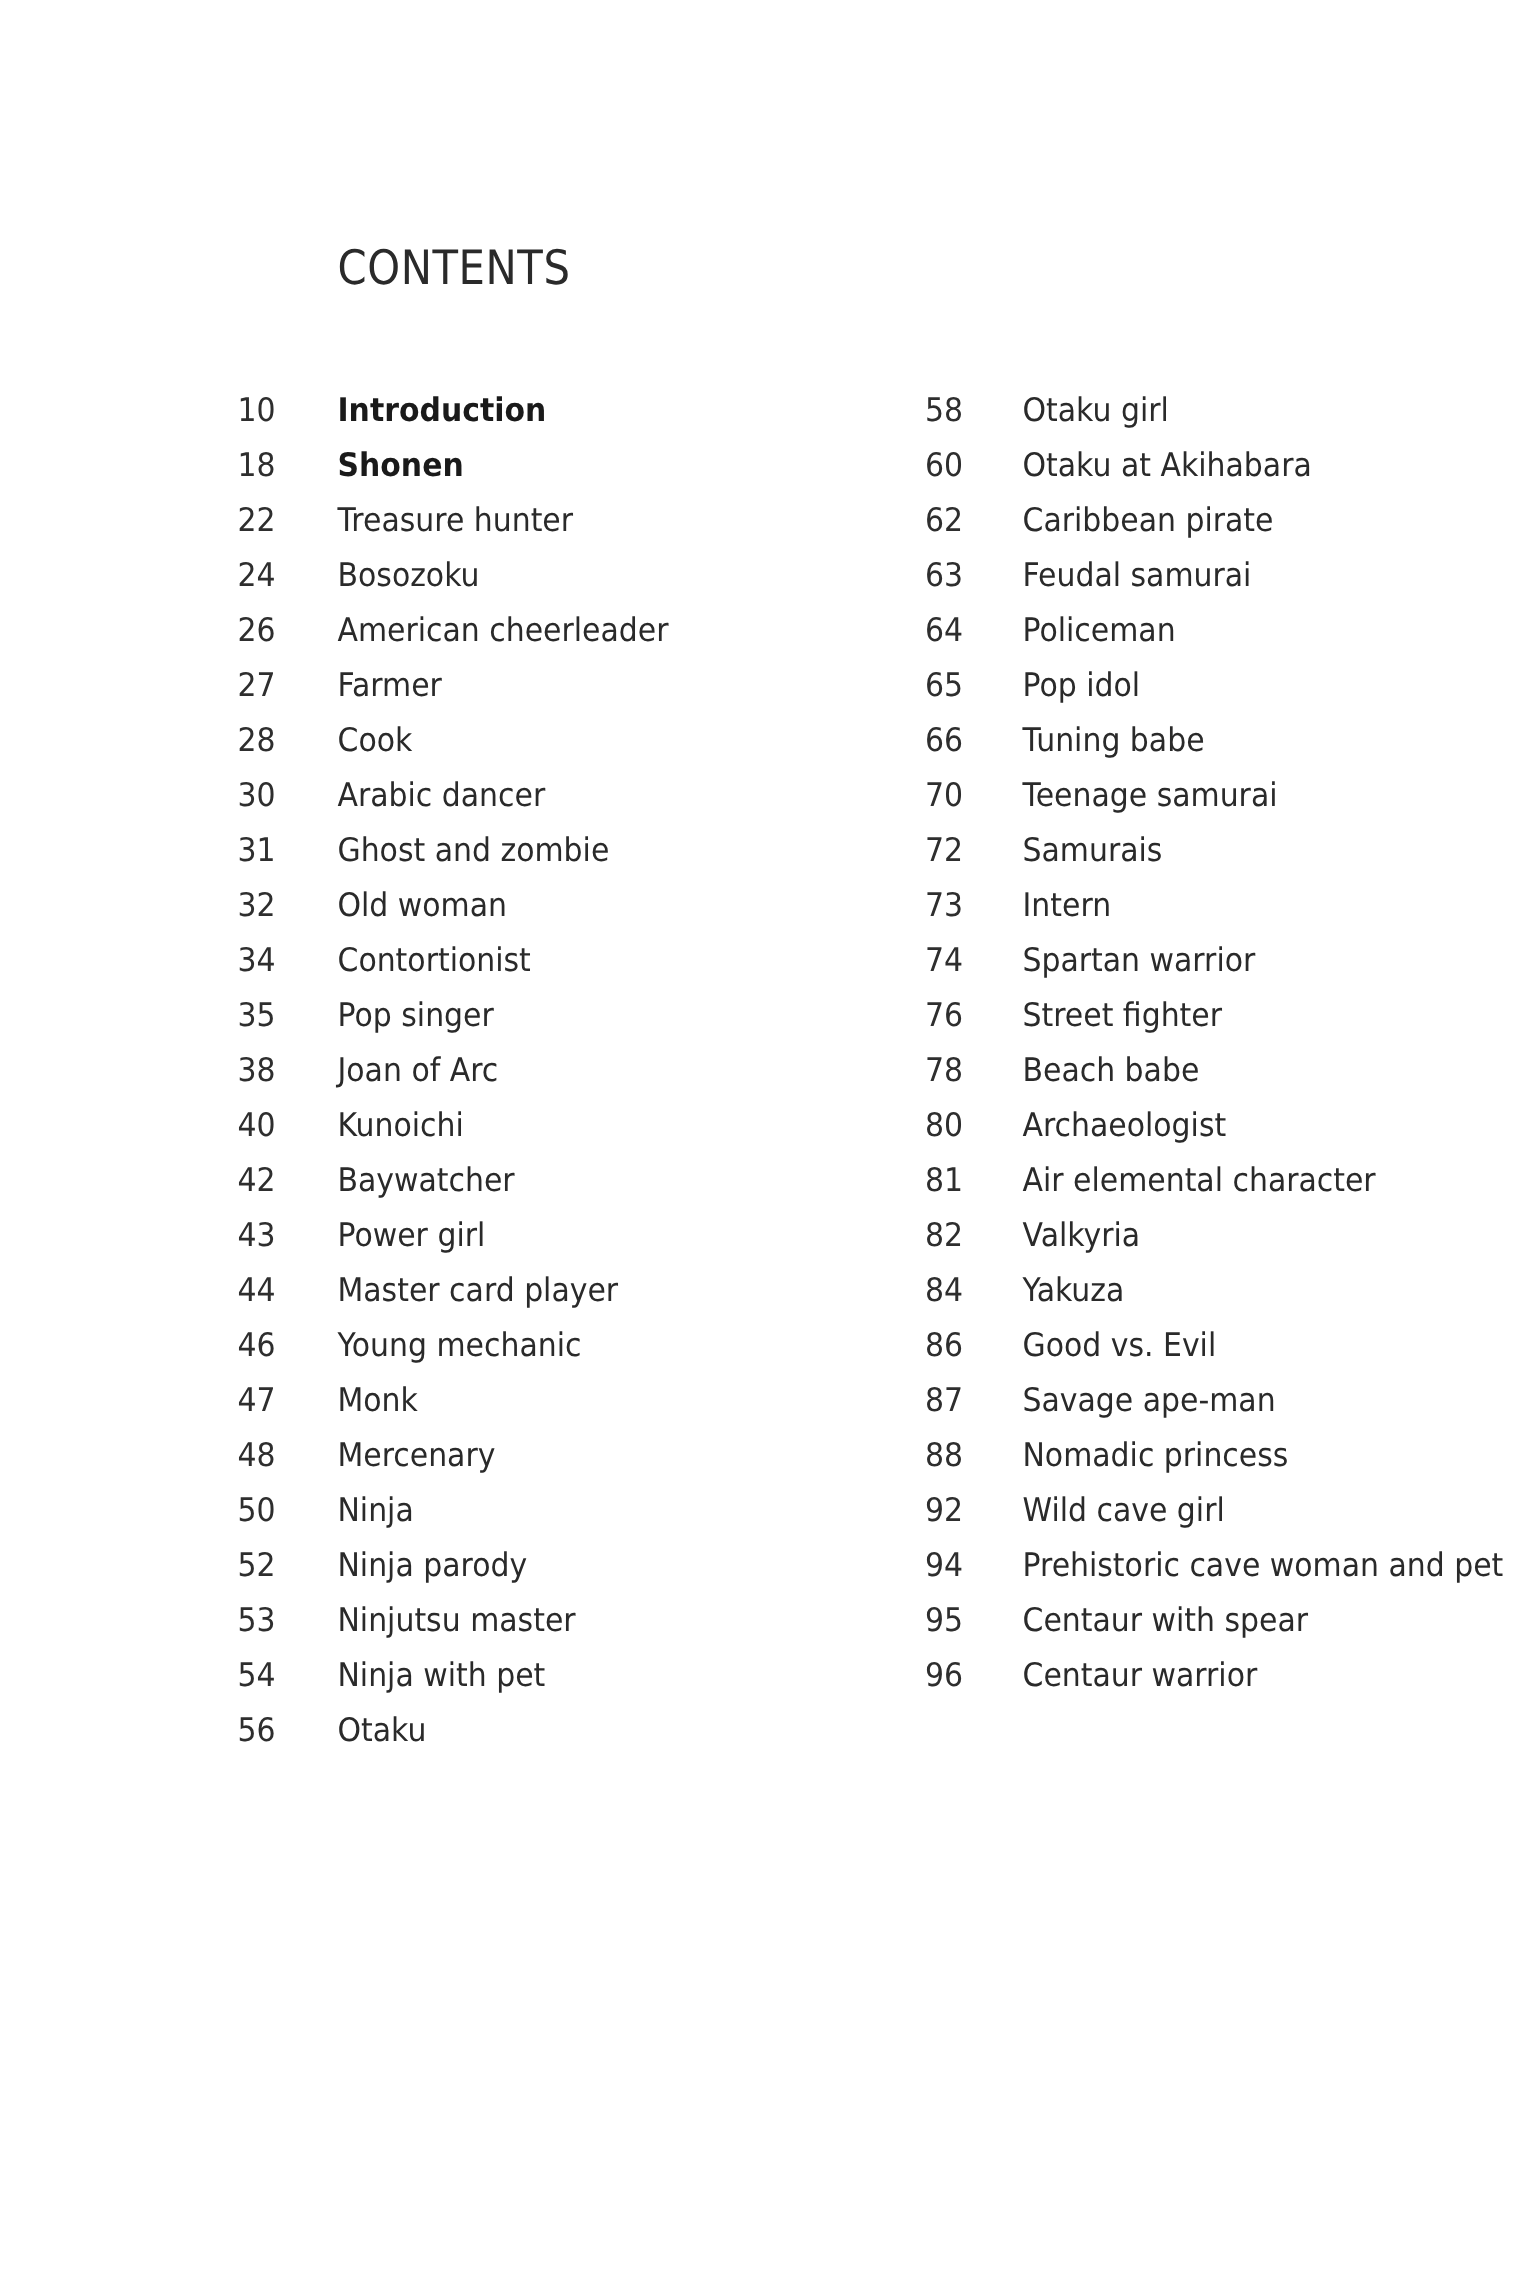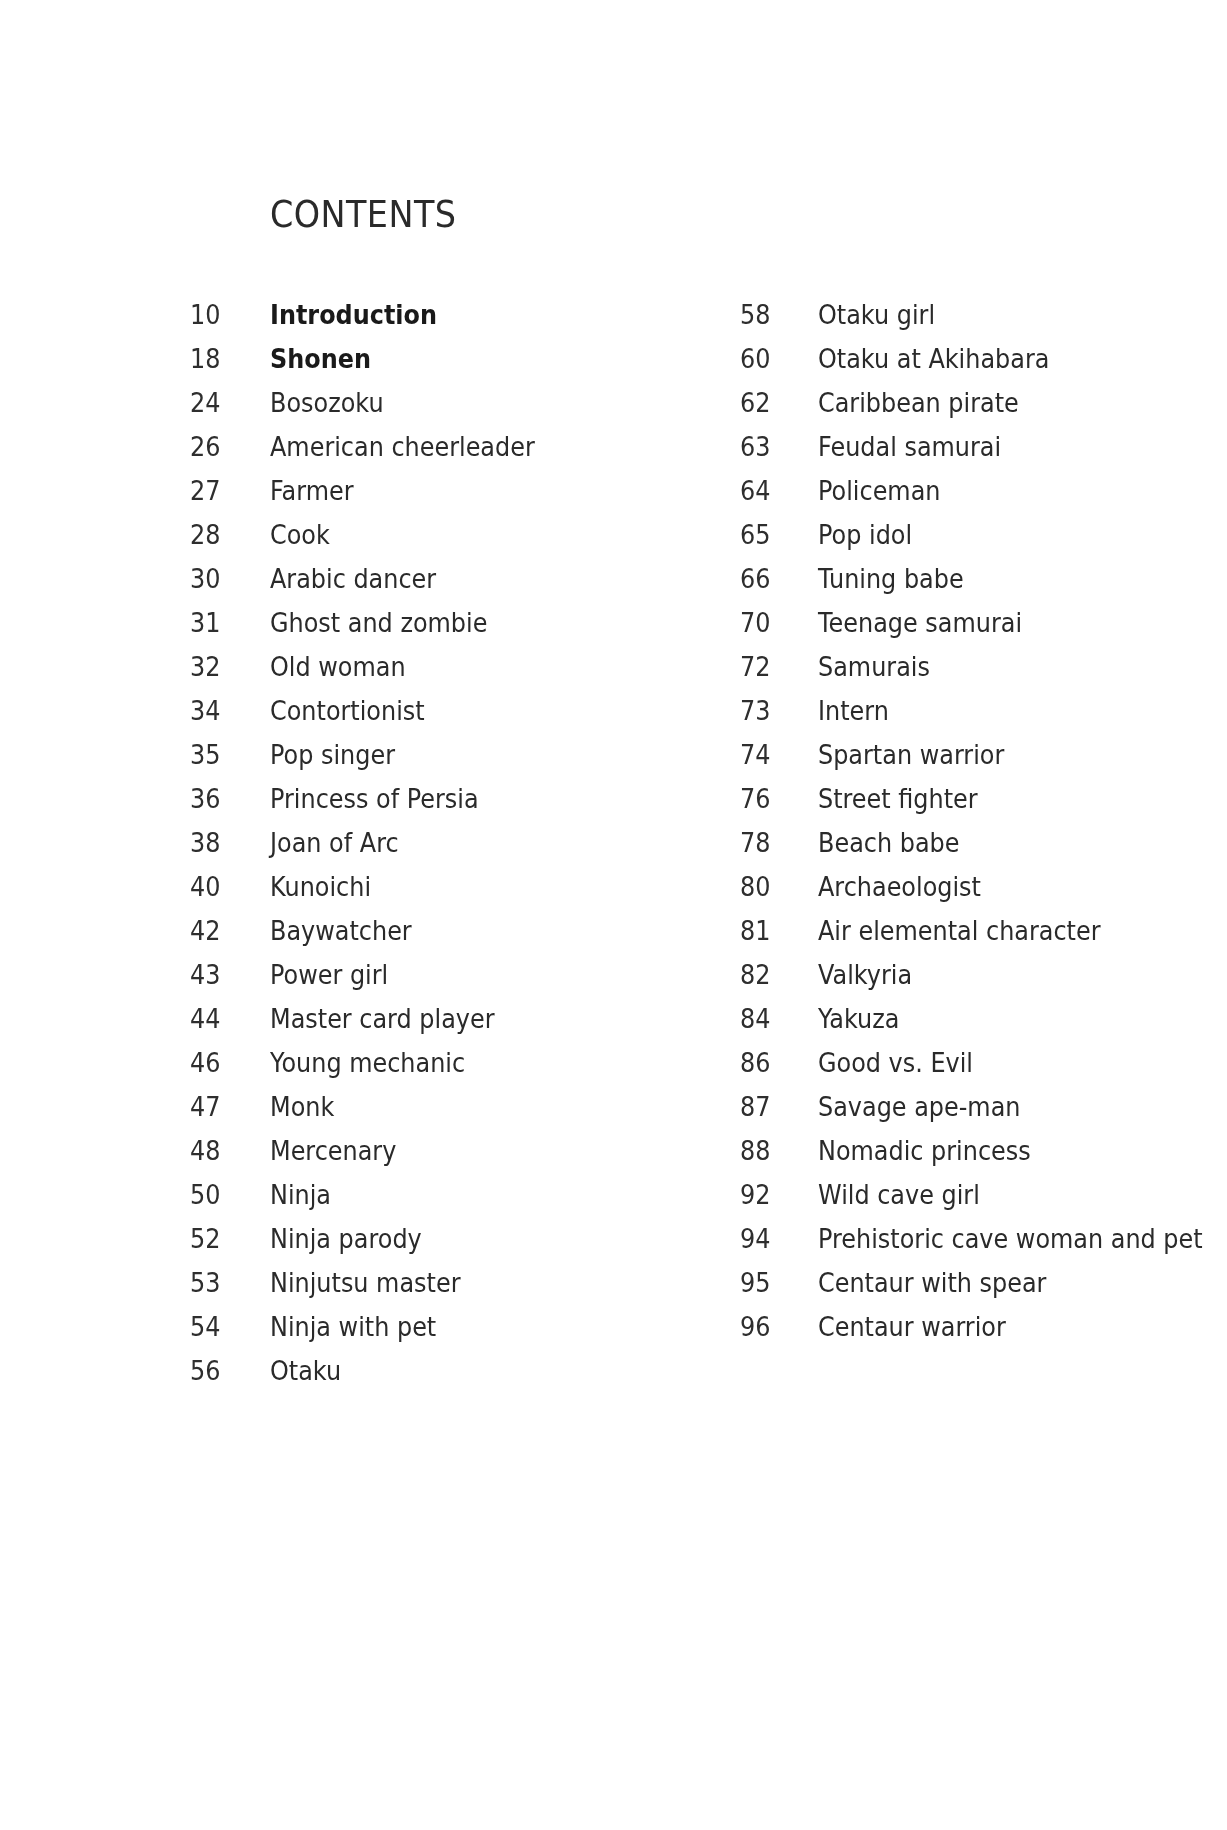--- a/index.html
+++ b/index.html
@@ -10,21 +10,21 @@
     .page-title {
       position: absolute; left: 270px; top: 192px;
       font-size: 38px; font-weight: normal; letter-spacing: 0.5px;
       color: #2a2a2a; margin: 0;
       transform: scaleX(0.88); transform-origin: left top;
     }
     .toc-col { position: absolute; top: 300px; }
     .toc-col.left { left: 190px; }
     .toc-col.right { left: 740px; }
     .toc-row {
-      height: 44px; display: flex; align-items: flex-start;
+      height: 44px; display: flex; align-items: flex-end;
       font-size: 26px; white-space: nowrap;
     }
     .toc-num { width: 80px; color: #2e2e2e; transform: scaleX(0.92); transform-origin: left center; }
     .toc-label { color: #2a2a2a; transform: scaleX(0.92); transform-origin: left center; }
     .toc-label.strong { color: #1a1a1a; font-weight: 600; }
     .toc-col.right .toc-num { width: 78px; }
   </style>
 </head>
 <body>
 
@@ -33,20 +33,24 @@
 <div class="toc-col left" id="col-left">
     <div class="toc-row">
       <span class="toc-num">10</span>
       <span class="toc-label strong">Introduction</span>
     </div>
     <div class="toc-row">
       <span class="toc-num">18</span>
       <span class="toc-label strong">Shonen</span>
     </div>
     <div class="toc-row">
+      <span class="toc-num">22</span>
+      <span class="toc-label">Treasure hunter</span>
+    </div>
+    <div class="toc-row">
       <span class="toc-num">24</span>
       <span class="toc-label">Bosozoku</span>
     </div>
     <div class="toc-row">
       <span class="toc-num">26</span>
       <span class="toc-label">American cheerleader</span>
     </div>
     <div class="toc-row">
       <span class="toc-num">27</span>
       <span class="toc-label">Farmer</span>
@@ -67,24 +71,20 @@
       <span class="toc-num">32</span>
       <span class="toc-label">Old woman</span>
     </div>
     <div class="toc-row">
       <span class="toc-num">34</span>
       <span class="toc-label">Contortionist</span>
     </div>
     <div class="toc-row">
       <span class="toc-num">35</span>
       <span class="toc-label">Pop singer</span>
-    </div>
-    <div class="toc-row">
-      <span class="toc-num">36</span>
-      <span class="toc-label">Princess of Persia</span>
     </div>
     <div class="toc-row">
       <span class="toc-num">38</span>
       <span class="toc-label">Joan of Arc</span>
     </div>
     <div class="toc-row">
       <span class="toc-num">40</span>
       <span class="toc-label">Kunoichi</span>
     </div>
     <div class="toc-row">

